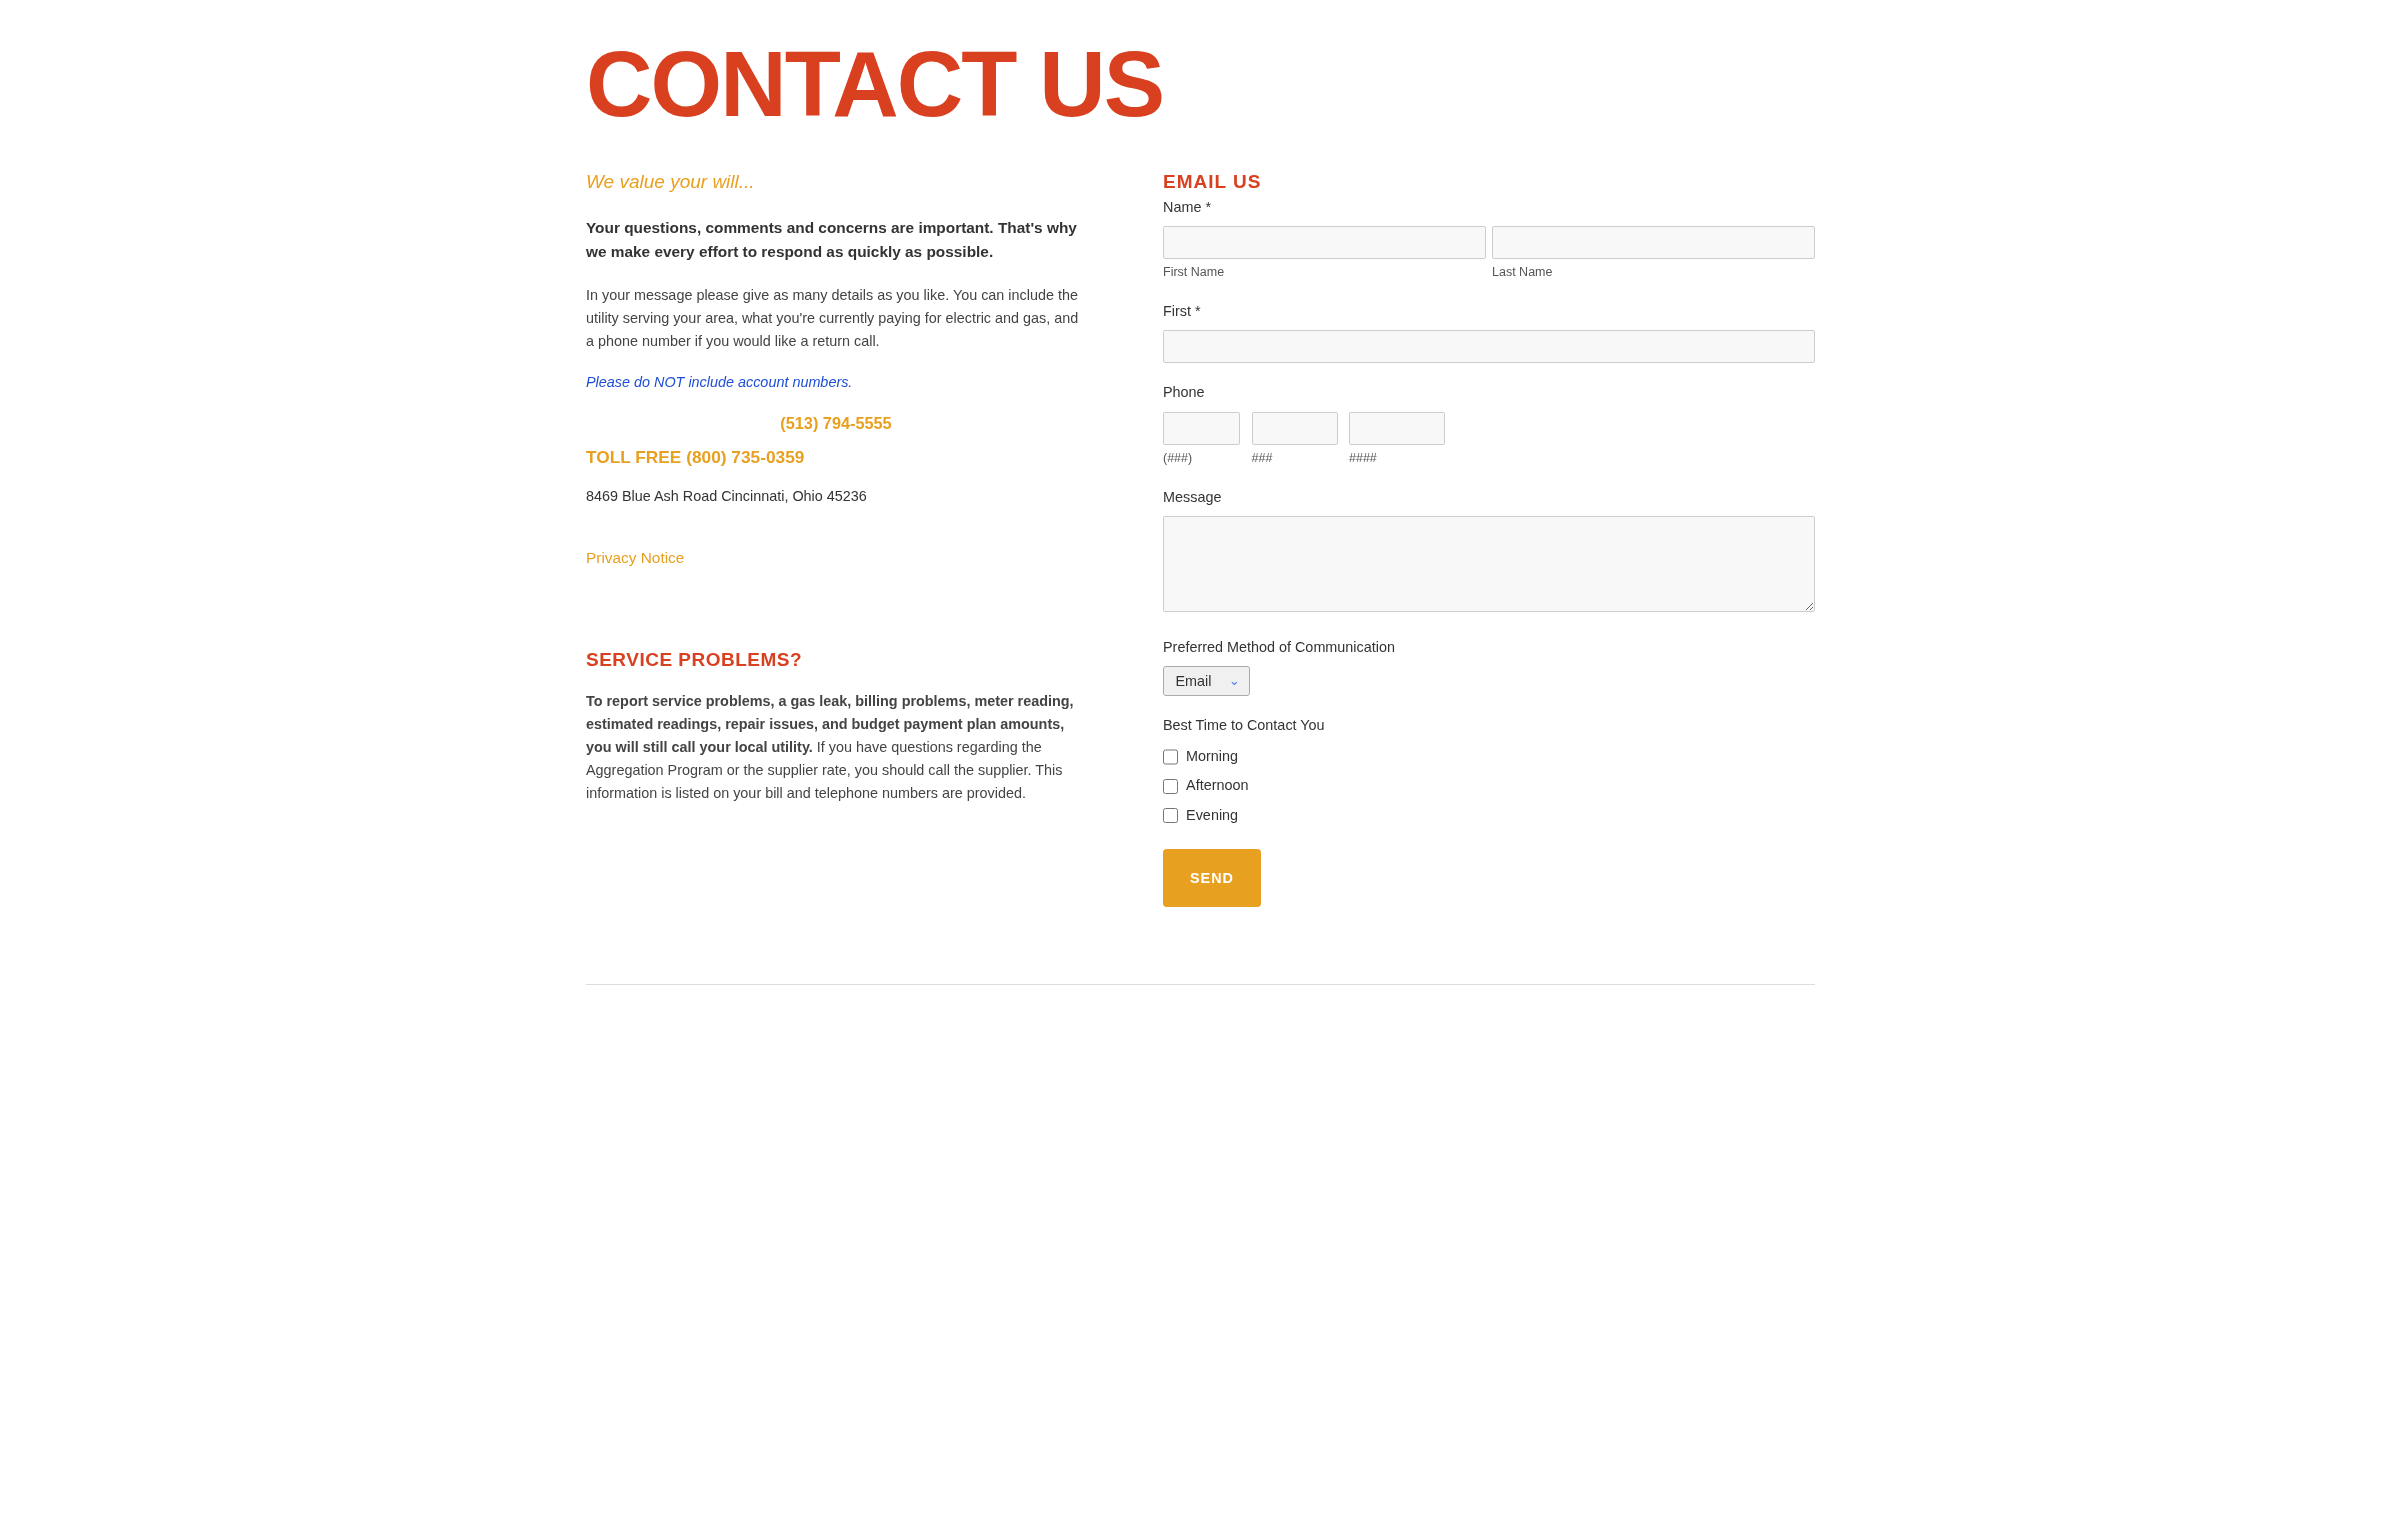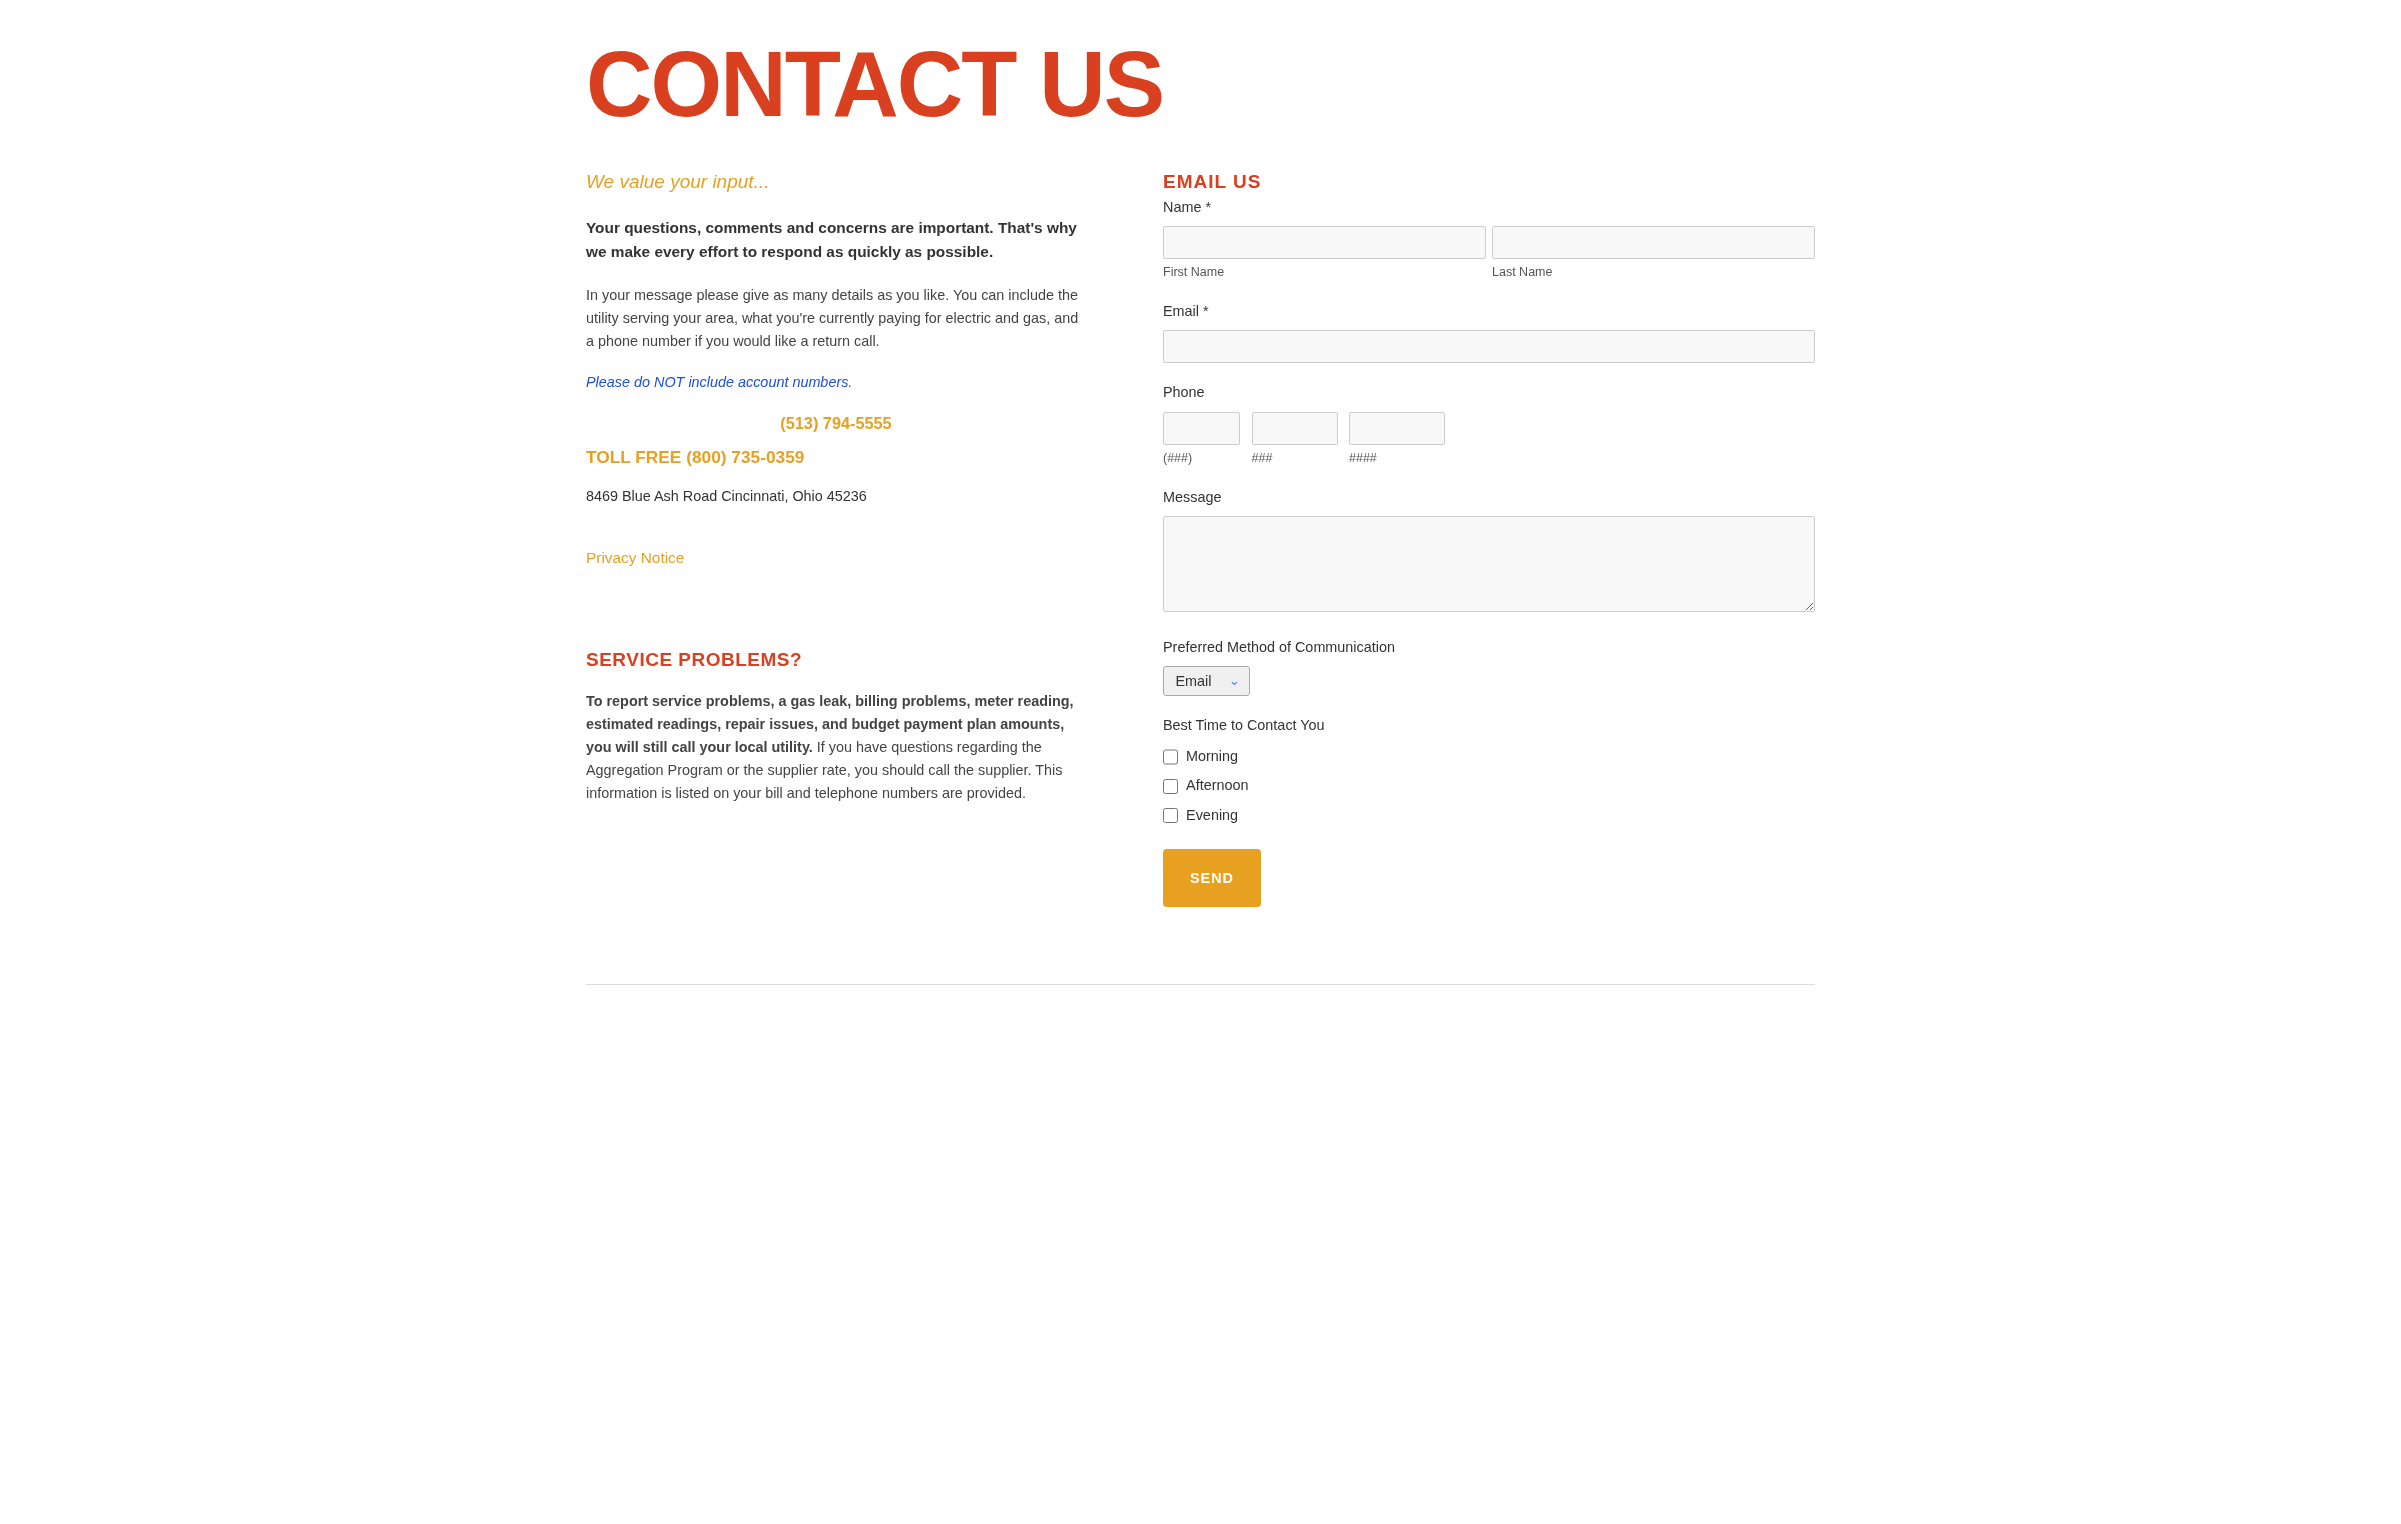--- a/index.html
+++ b/index.html
@@ -290,21 +290,21 @@
 <body>
 
 <div class="page-container">
 
   <h1 class="page-title">CONTACT US</h1>
 
   <div class="main-content">
 
     <div class="left-column">
 
-      <p class="value-tagline">We value your input...</p>
+      <p class="value-tagline">We value your will...</p>
 
       <p class="intro-bold">Your questions, comments and concerns are important. That's why we make every effort to respond as quickly as possible.</p>
 
       <p class="intro-text">In your message please give as many details as you like. You can include the utility serving your area, what you're currently paying for electric and gas, and a phone number if you would like a return call.</p>
 
       <p class="no-account">Please do NOT include account numbers.</p>
 
       <a class="phone-link" href="#">(513) 794-5555</a>
 
       <a class="toll-free" href="#">TOLL FREE (800) 735-0359</a>
@@ -335,21 +335,21 @@
             <p class="sub-label">First Name</p>
           </div>
           <div class="name-field">
             <input type="text" id="lastName" style="">
             <p class="sub-label">Last Name</p>
           </div>
         </div>
       </div>
 
       <div class="form-group">
-        <label class="form-label">Email *</label>
+        <label class="form-label">First *</label>
         <input type="email" id="email" style="">
       </div>
 
       <div class="form-group">
         <label class="form-label">Phone</label>
         <div class="phone-row">
           <div class="phone-field">
             <input type="text" id="phoneArea" style="width: 77px;">
             <p class="sub-label">(###)</p>
           </div>

